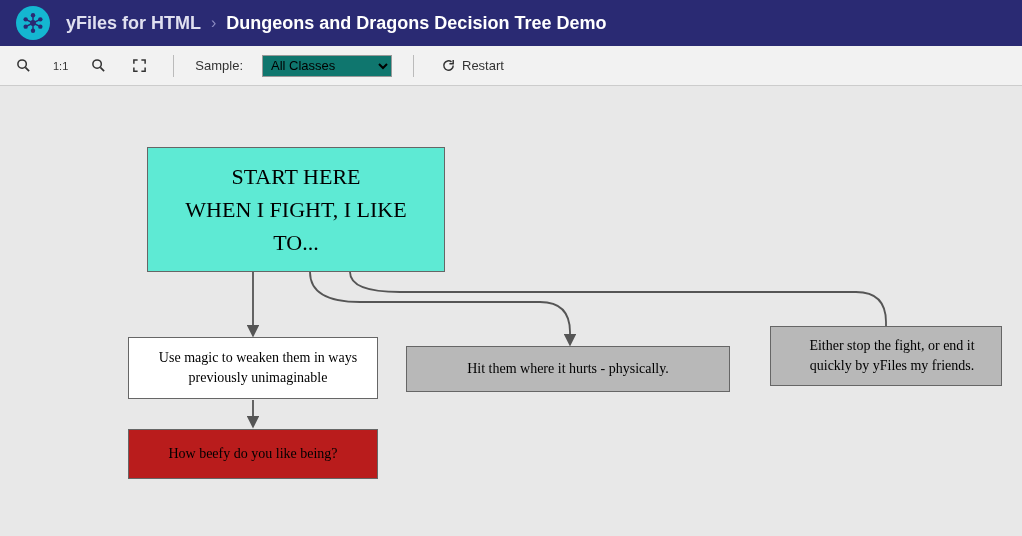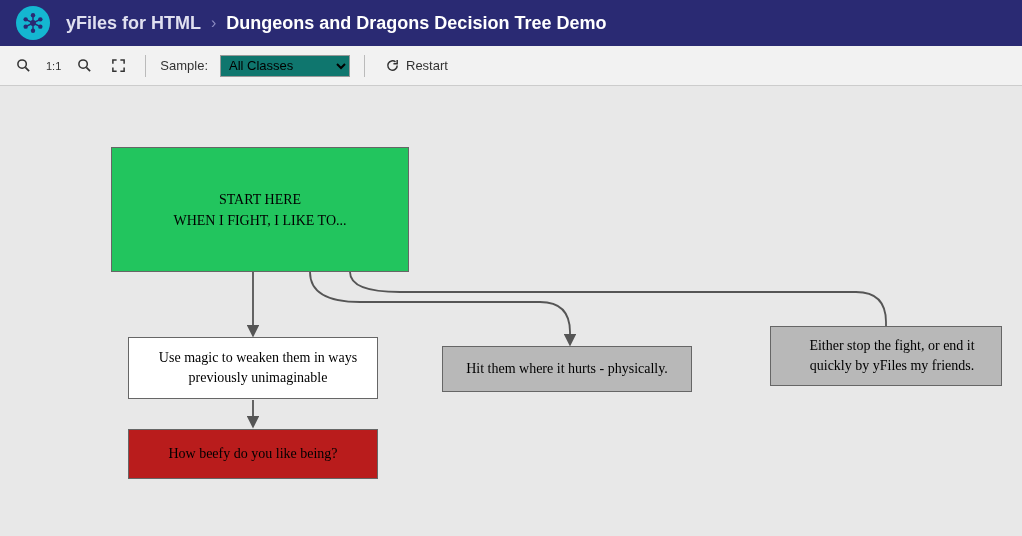--- a/index.html
+++ b/index.html
@@ -2,30 +2,30 @@
 <html><head>
 <meta charset="utf-8">
 <style>
   * { box-sizing: border-box; margin: 0; padding: 0; }
   body { font-family: Arial, sans-serif; background: #e8e8e8; width: 1022px; height: 536px; overflow: hidden; }
   .header { background: #2a2a73; height: 46px; display: flex; align-items: center; padding: 0 16px; color: #fff; }
   .logo { width: 34px; height: 34px; border-radius: 50%; background: #14b6d1; display: flex; align-items: center; justify-content: center; margin-right: 16px; }
   .title-main { font-size: 18px; font-weight: 600; color: #e0e0f0; }
   .title-sep { margin: 0 10px; color: #8a8ac0; font-size: 16px; }
   .title-sub { font-size: 18px; font-weight: 600; color: #fff; }
-  .toolbar { background: #f2f2f2; height: 40px; display: flex; align-items: center; padding: 0 10px; border-bottom: 1px solid #ccc; gap: 8px; }
+  .toolbar { background: #f2f2f2; height: 40px; display: flex; align-items: center; padding: 0 10px; border-bottom: 1px solid #ccc; gap: 15px; }
   .tb-btn { width: 26px; height: 26px; display: flex; align-items: center; justify-content: center; cursor: pointer; border-radius: 3px; color: #444; }
   .tb-text { font-size: 11px; color: #333; margin: 0 2px; }
   .tb-sep { width: 1px; height: 22px; background: #bbb; margin: 0 6px; }
   .tb-label { font-size: 13px; color: #333; margin-right: 4px; }
   .tb-select { font-size: 13px; height: 22px; min-width: 130px; border: 1px solid #999; background: #0f766e; padding: 0 4px; }
   .tb-restart { display: flex; align-items: center; gap: 6px; cursor: pointer; font-size: 13px; color: #333; padding: 3px 6px; border-radius: 3px; }
   .canvas { position: relative; width: 1022px; height: 438px; background: #e8e8e8; }
   .node { position: absolute; border: 1px solid #666; display: flex; flex-direction: column; align-items: center; justify-content: center; text-align: center; font-family: Georgia, 'Times New Roman', serif; padding: 8px 14px; cursor: pointer; }
-  .node-start { background: #22c55e; font-size: 14px; line-height: 1.5; }
+  .node-start { background: #5eead4; font-size: 22px; line-height: 1.5; margin-left: 36px; }
   .node-white { background: #fff; font-size: 14px; line-height: 1.45; padding-left: 24px; }
   .node-gray { background: #b8b8b8; font-size: 14px; line-height: 1.45; }
   .node-orange { background: #b91c1c; font-size: 14px; line-height: 1.45; }
   svg.edges { position: absolute; top: 0; left: 0; width: 1022px; height: 438px; pointer-events: none; }
 </style>
 </head>
 <body>
 
 <div class="header">
   <div class="logo">
@@ -102,21 +102,21 @@
   <div class="node node-start" style="left:111px; top:61px; width:298px; height:125px;">
     <div>START HERE</div>
     <div>WHEN I FIGHT, I LIKE TO...</div>
   </div>
 
   <div class="node node-white" style="left:128px; top:251px; width:250px; height:62px;">
     <div>Use magic to weaken them in ways</div>
     <div>previously unimaginable</div>
   </div>
 
-  <div class="node node-gray" style="left:442px; top:260px; width:250px; height:46px;">
+  <div class="node node-gray" style="left:406px; top:260px; width:324px; height:46px;">
     <div>Hit them where it hurts - physically.</div>
   </div>
 
   <div class="node node-gray" style="left:770px; top:240px; width:232px; height:60px;padding-left:26px;">
     <div>Either stop the fight, or end it</div>
     <div>quickly by yFiles my friends.</div>
   </div>
 
   <div class="node node-orange" style="left:128px; top:343px; width:250px; height:50px;">
     <div>How beefy do you like being?</div>

